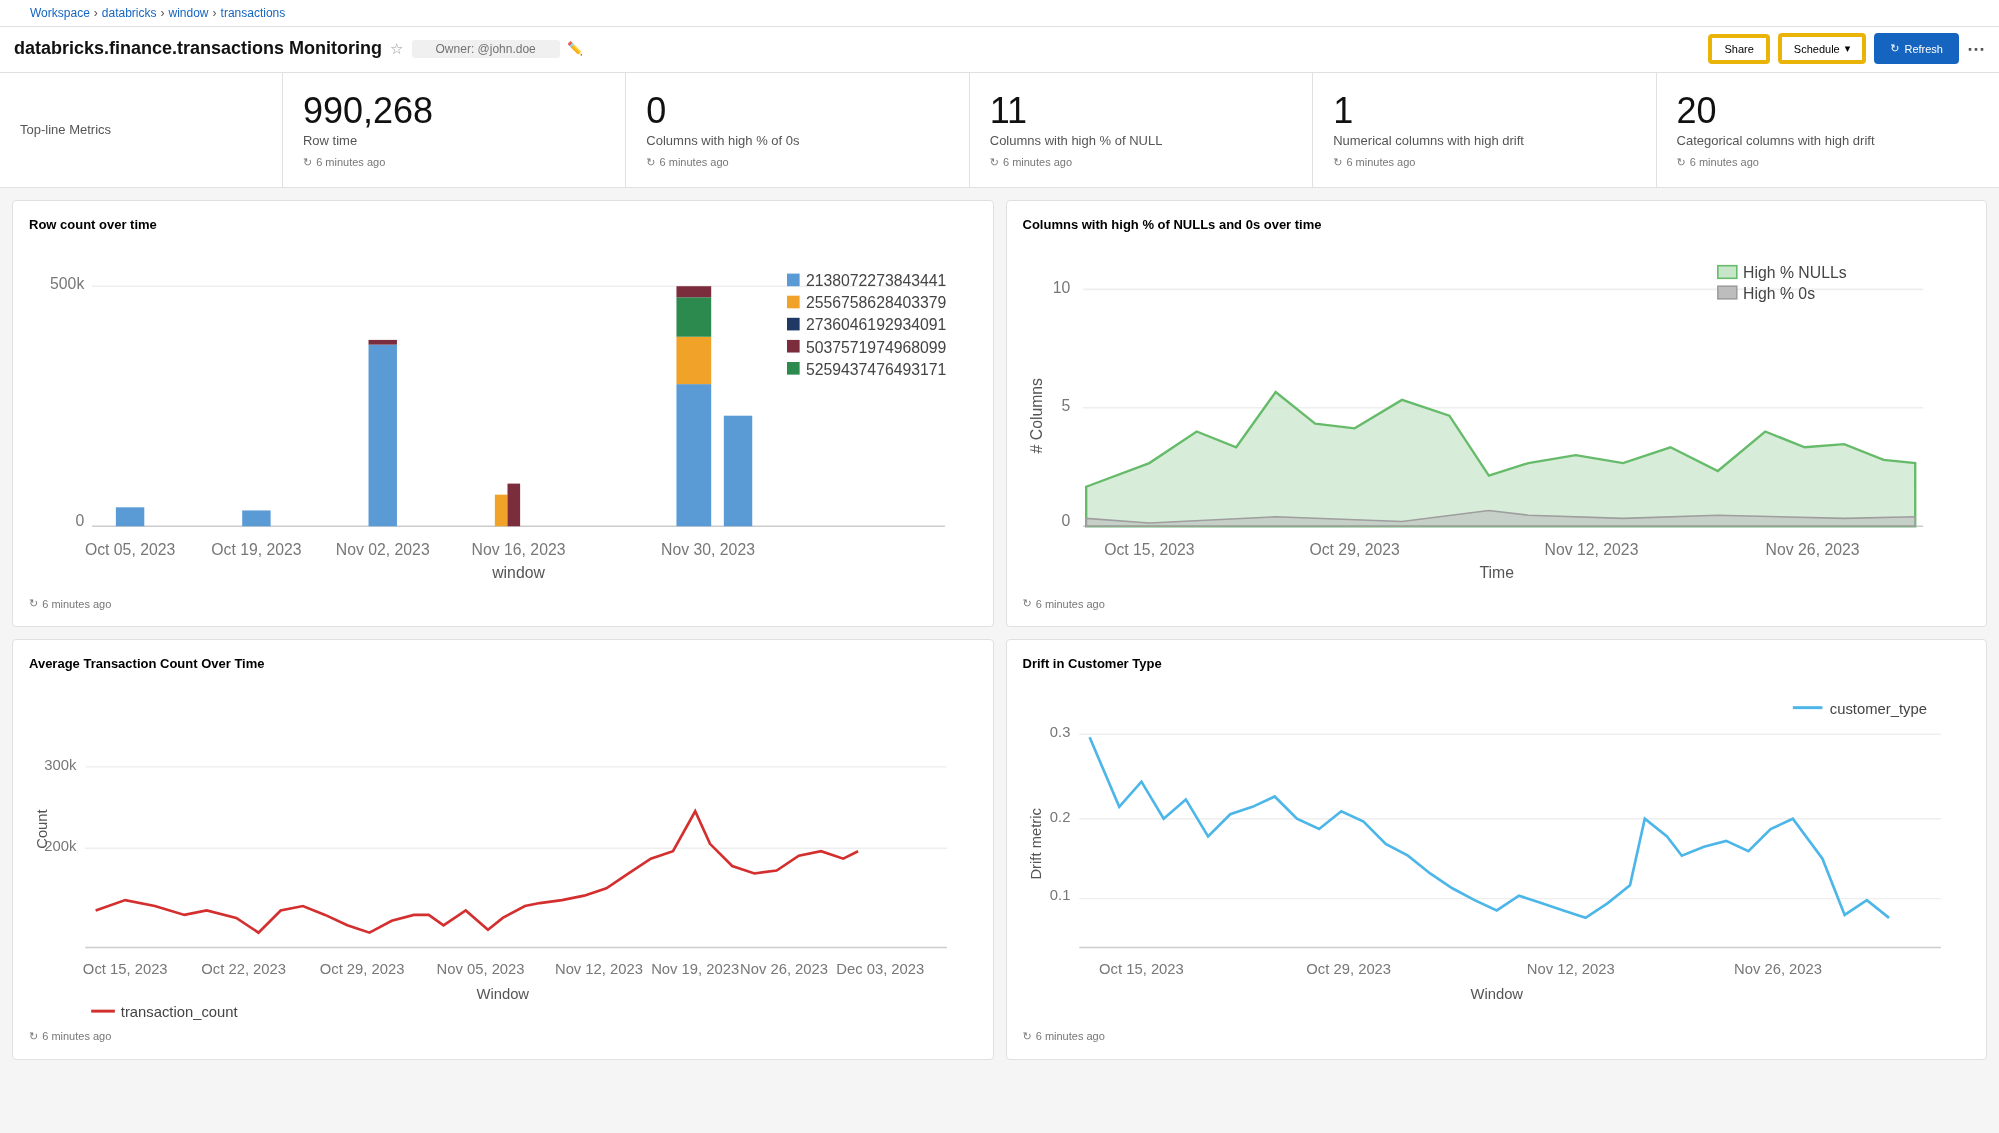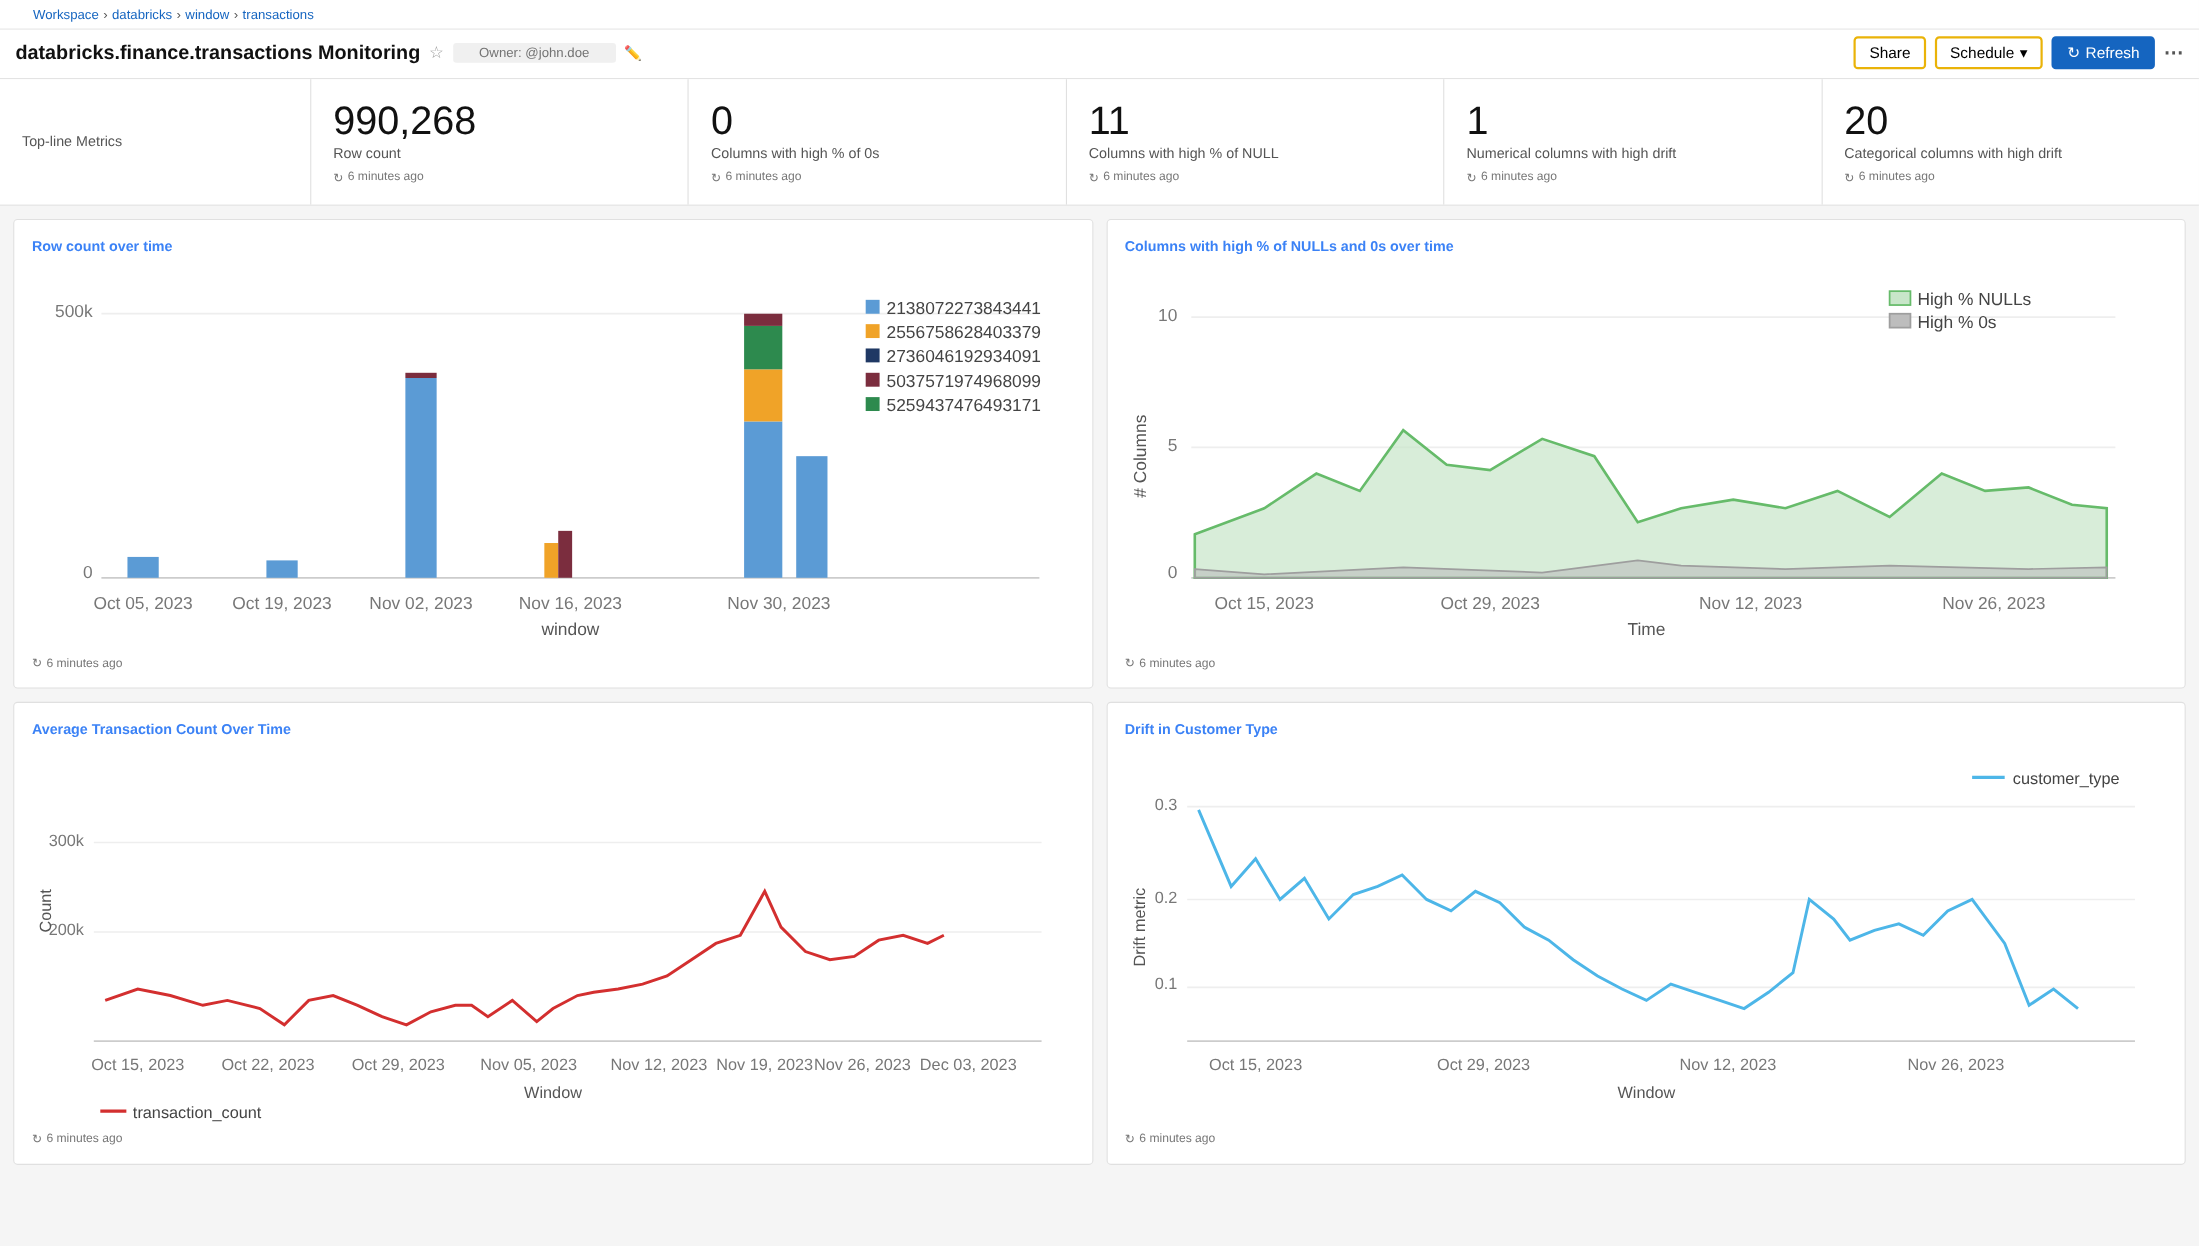--- a/index.html
+++ b/index.html
@@ -7,39 +7,39 @@
 
     .top-bar { background: #fff; border-bottom: 1px solid #e0e0e0; padding: 6px 30px; display: flex; align-items: center; justify-content: space-between; }
     .breadcrumb { display: flex; align-items: center; gap: 4px; font-size: 12px; color: #1565c0; }
     .breadcrumb span { color: #555; }
     .breadcrumb a { color: #1565c0; text-decoration: none; cursor: pointer; }
 
     .title-bar { background: #fff; padding: 6px 14px 8px; display: flex; align-items: center; justify-content: space-between; border-bottom: 1px solid #e0e0e0; }
     .title-left { display: flex; align-items: center; gap: 8px; }
     .page-title { font-size: 18px; font-weight: 600; color: #111; }
     .title-right { display: flex; align-items: center; gap: 8px; }
-    .btn { border: 2px solid #eab308; background: #fff; border-radius: 4px; padding: 5px 12px; cursor: pointer; font-size: 14px; display: flex; align-items: center; gap: 5px; }
+    .btn { border: 4px solid #eab308; background: #fff; border-radius: 4px; padding: 5px 12px; cursor: pointer; font-size: 11px; display: flex; align-items: center; gap: 5px; }
     .btn-primary { background: #1565c0; color: #fff; border-color: #1565c0; }
     .icon-star { color: #999; cursor: pointer; font-size: 15px; }
     .owner-tag { background: #f0f0f0; border-radius: 3px; padding: 2px 24px; font-size: 12px; color: #737373; }
     .edit-icon { color: #999; cursor: pointer; }
     .more-icon { color: #555; cursor: pointer; font-size: 18px; font-weight: bold; }
 
     .metrics-row { display: flex; background: #fff; border-bottom: 1px solid #e0e0e0; }
     .metric-card { flex: 1; padding: 18px 20px; border-right: 1px solid #e0e0e0; }
     .metric-card:last-child { border-right: none; }
     .metric-card.label-only { flex: 0.8; display: flex; align-items: center; text-align: right; }
     .metric-label { font-size: 13px; color: #555; font-weight: 500; }
     .metric-value { font-size: 36px; font-weight: 300; color: #111; line-height: 1.1; }
     .metric-sublabel { font-size: 13px; color: #555; margin-top: 2px; }
     .metric-time { font-size: 11px; color: #777; margin-top: 8px; display: flex; align-items: center; gap: 4px; }
 
     .charts-area { padding: 12px; display: grid; grid-template-columns: 1fr 1fr; gap: 12px; }
     .chart-card { background: #fff; border: 1px solid #e0e0e0; border-radius: 4px; padding: 16px; }
-    .chart-title { font-size: 13px; font-weight: 600; color: #3b82f6; margin-bottom: 10px; }
+    .chart-title { font-size: 13px; font-weight: 600; color: #000000; margin-bottom: 10px; }
     .chart-content { position: relative; }
     svg { display: block; }
     .axis-label { font-size: 10px; fill: #777; }
     .axis-title { font-size: 10px; fill: #555; }
     .legend { font-size: 10px; fill: #444; }
     .chart-time { font-size: 11px; color: #777; margin-top: 8px; display: flex; align-items: center; gap: 4px; }
   </style>
 </head>
 <body>
 
@@ -75,21 +75,21 @@
     <span class="more-icon">⋯</span>
   </div>
 </div>
 
 <div class="metrics-row">
   <div class="metric-card label-only">
     <span class="metric-label">Top-line Metrics</span>
   </div>
   <div class="metric-card">
     <div class="metric-value">990,268</div>
-    <div class="metric-sublabel">Row count</div>
+    <div class="metric-sublabel">Row time</div>
     <div class="metric-time">
       <span>↻</span>
       <span>6 minutes ago</span>
     </div>
   </div>
   <div class="metric-card">
     <div class="metric-value">0</div>
     <div class="metric-sublabel">Columns with high % of 0s</div>
     <div class="metric-time">
       <span>↻</span>

